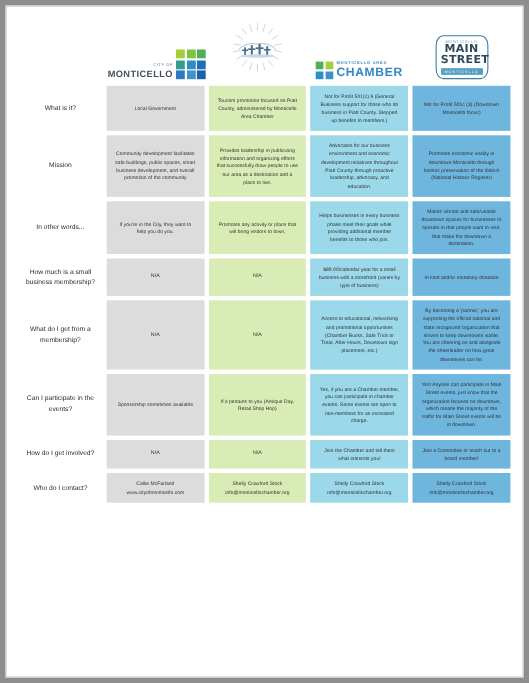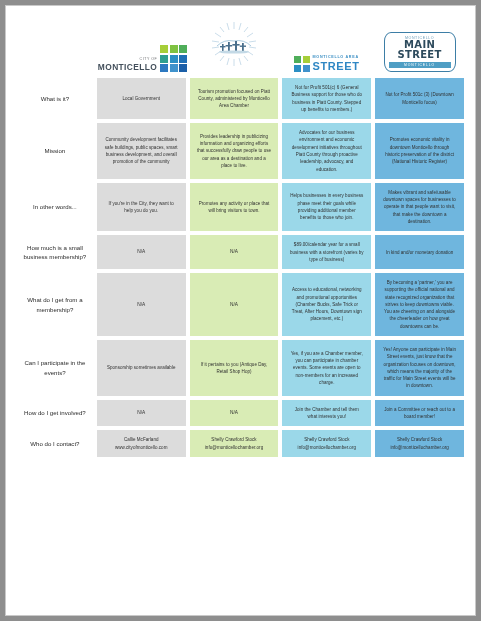--- a/index.html
+++ b/index.html
@@ -66,21 +66,21 @@
   .logo-cham .ch-small {
     font-size: 3.7px; letter-spacing: .7px; color: #3b8fc4; display: block;
     font-weight: bold; margin-bottom: 1px;
   }
   .logo-cham .ch-big {
     font-size: 11px; letter-spacing: .6px; color: #2f87c4; display: block; font-weight: bold;
   }
 
   
   .logo-ms {
-    display: inline-block; width: 72px; padding: 3px 4px 3px 4px;
+    display: inline-block; width: 48px; padding: 3px 4px 3px 4px;
     border: 1.2px solid #3d7ea6; border-radius: 7px/9px; background: #fff;
     position: relative;
   }
   .logo-ms .ms-arch {
     font-size: 3.6px; color: #6b9cb8; letter-spacing: .6px; display: block; margin-bottom: 0px;
   }
   .logo-ms .ms-main {
     font-size: 10px; font-weight: bold; color: #2d4a5c; letter-spacing: .3px;
     display: block; line-height: 1.05;
     font-family: "DejaVu Sans", sans-serif;
@@ -196,21 +196,21 @@
           <td class="logo-cell">
             <span class="logo-cham">
               <span class="sqgrid-sm">
                 <i style="background:#4fae5a"></i>
                   <i style="background:#a6ce39"></i>
                 <i style="background:#2b8fc4"></i>
                   <i style="background:#3f92cc"></i>
               </span>
               <span class="ch-text">
                 <span class="ch-small">MONTICELLO AREA</span>
-                <span class="ch-big">STREET</span>
+                <span class="ch-big">CHAMBER</span>
               </span>
             </span>
           </td>
 
           <td class="logo-cell">
             <span class="logo-ms">
               <span class="ms-arch">MONTICELLO</span>
               <span class="ms-main">MAIN STREET</span>
               <span class="ms-sub">MONTICELLO</span>
             </span>

